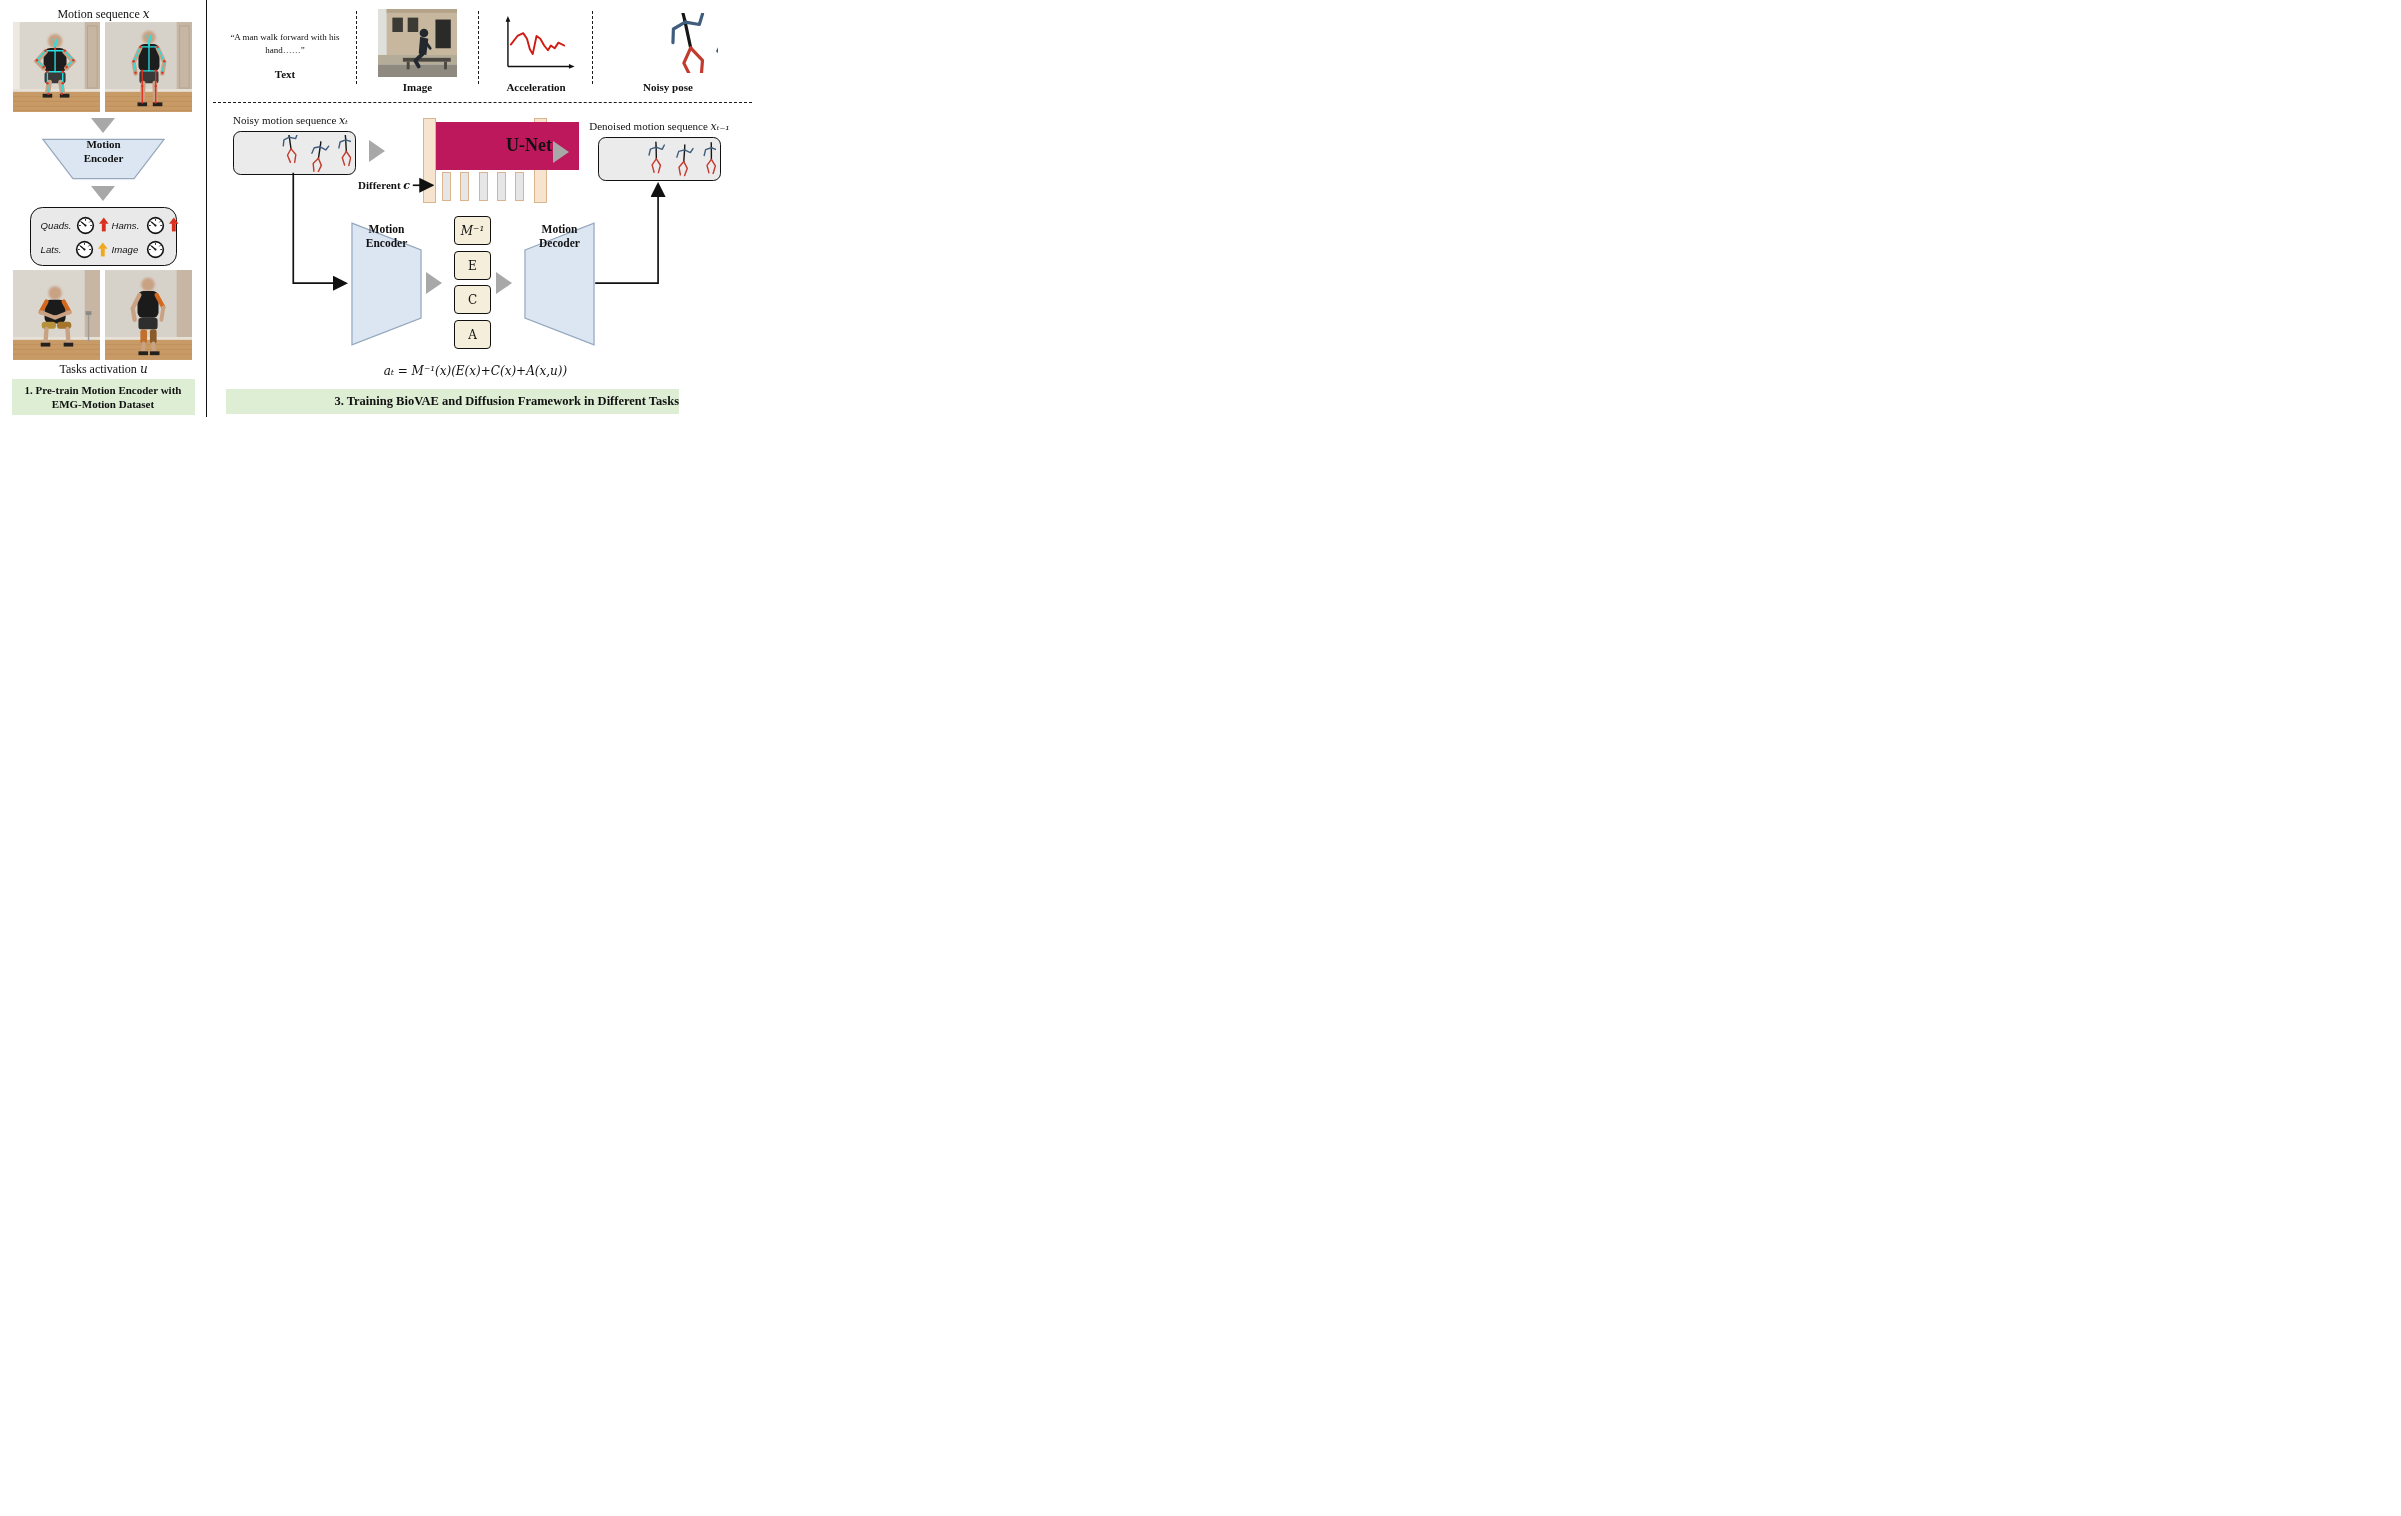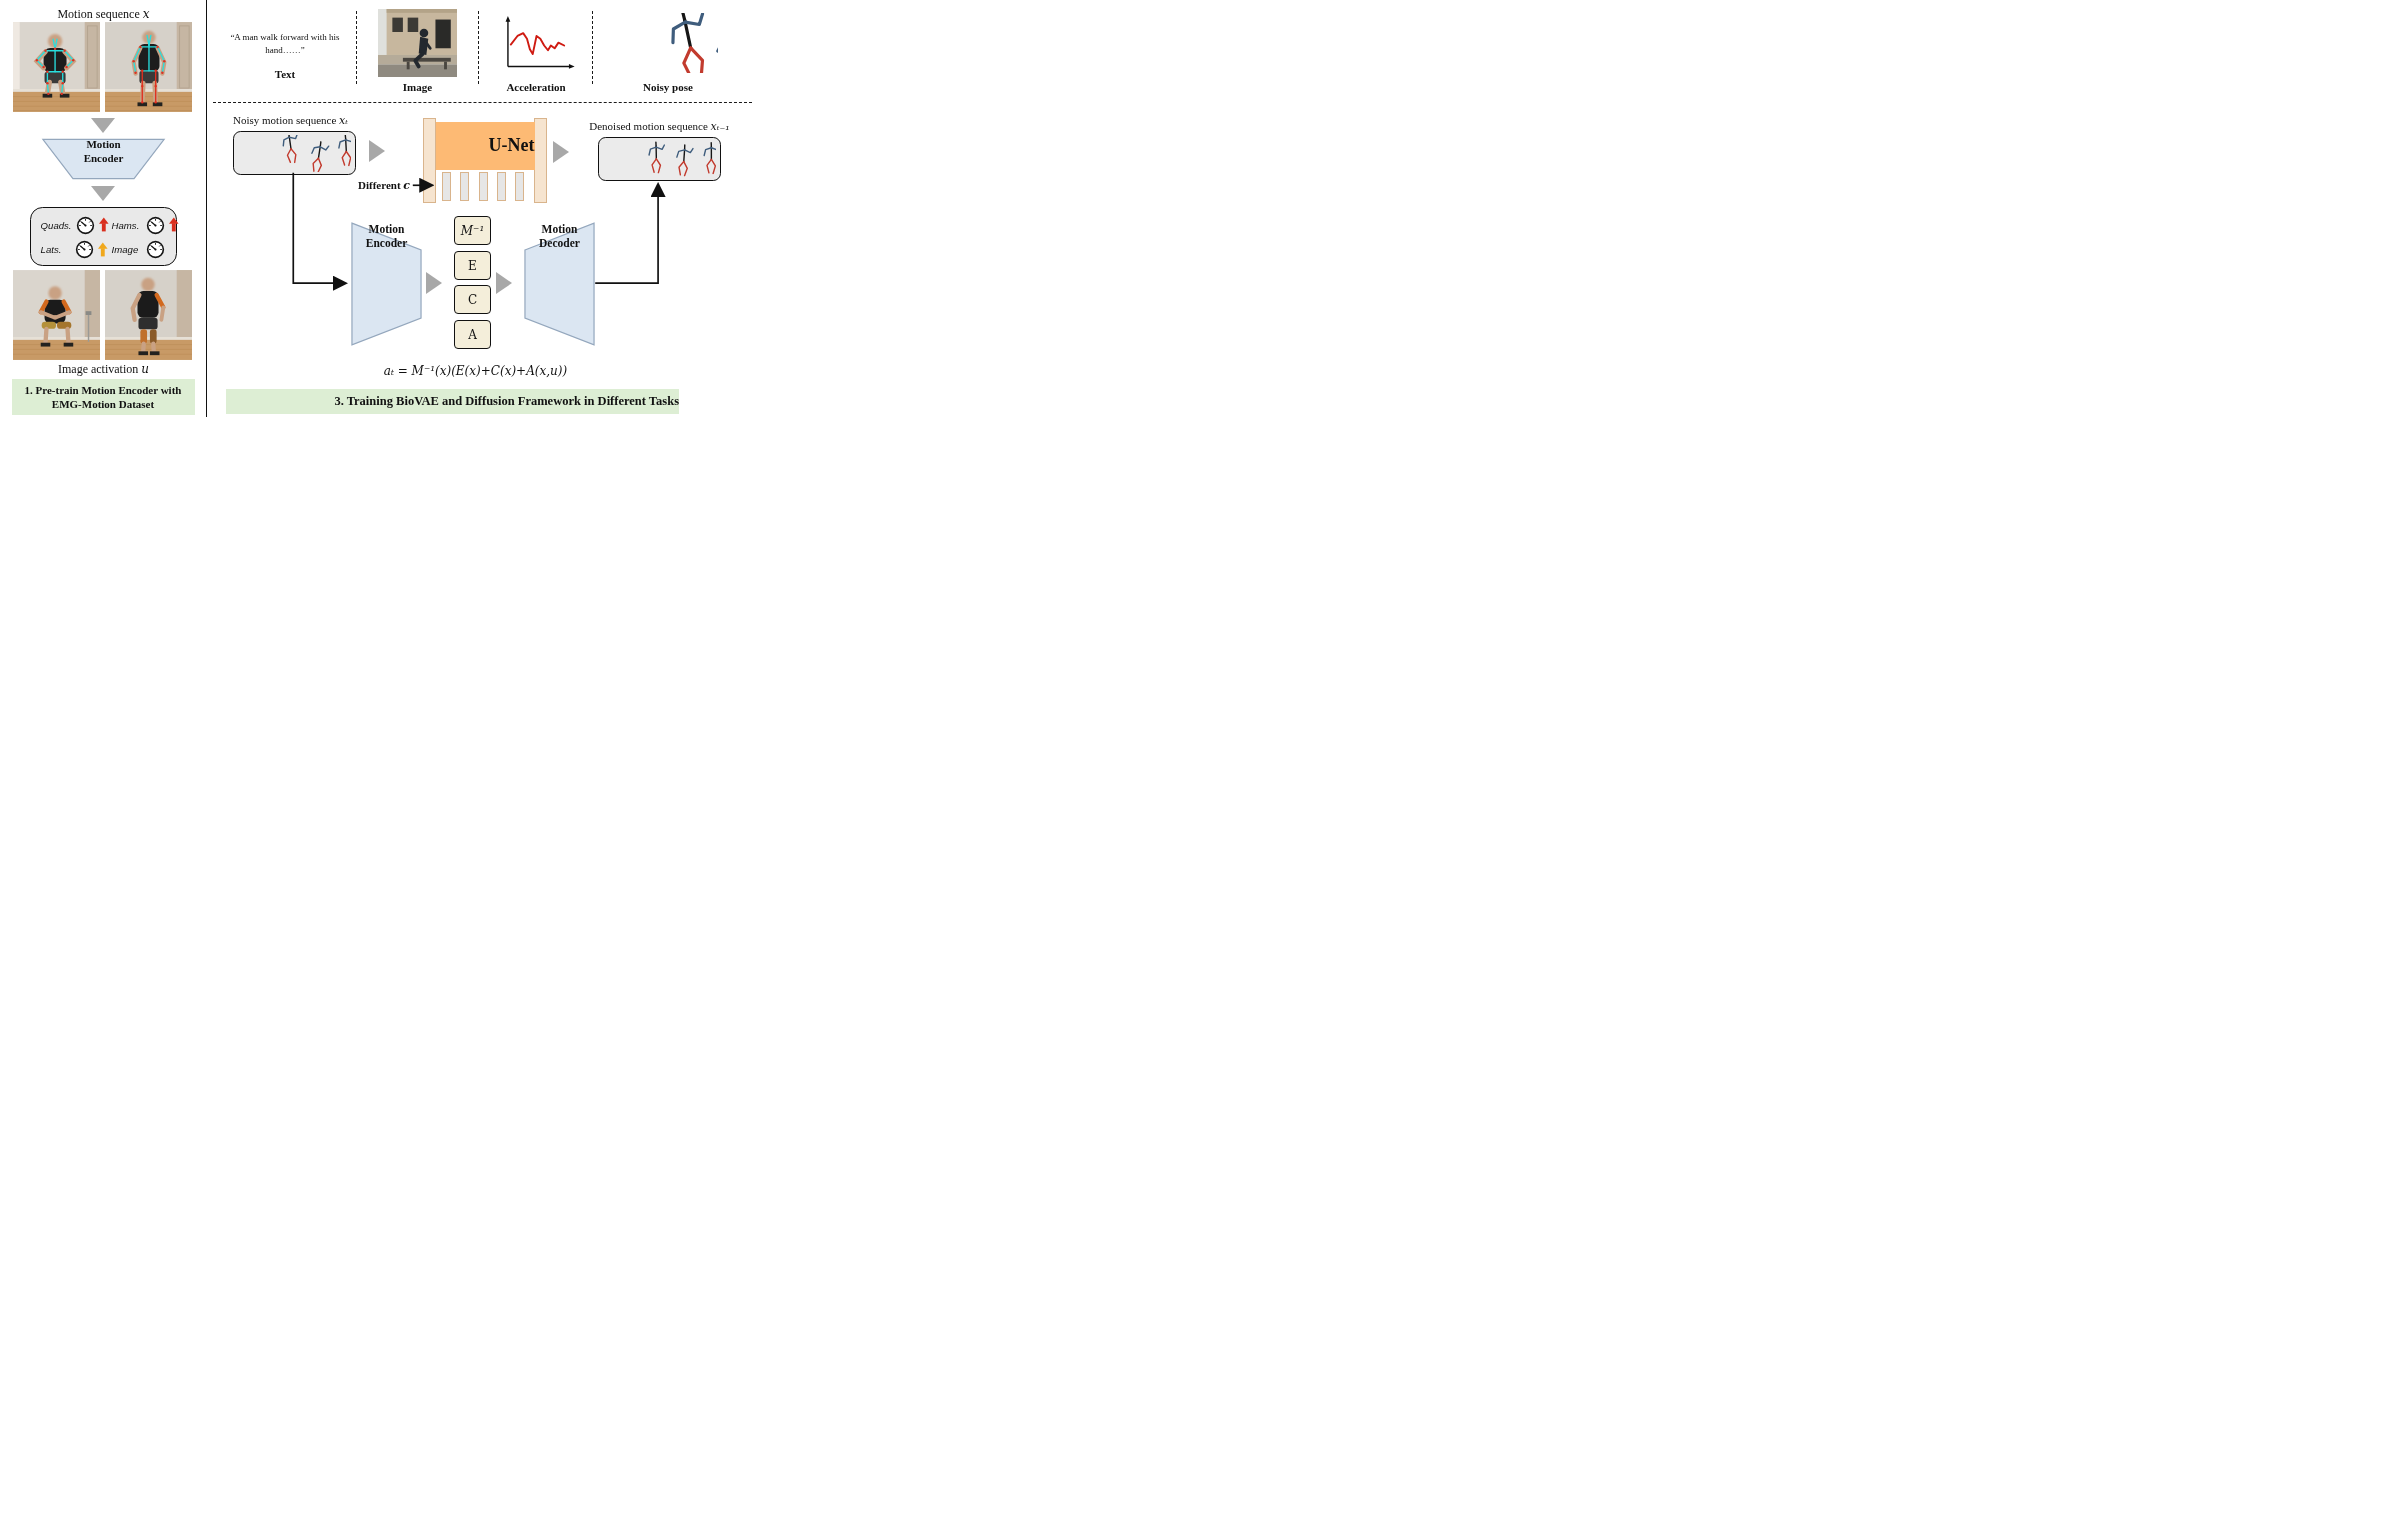--- a/index.html
+++ b/index.html
@@ -21,21 +21,21 @@
                 display:grid;grid-template-columns:1fr 1fr;row-gap:5.8px;column-gap:2.9px;
                 padding:7.7px 9.6px;box-sizing:border-box;align-items:center;font-style:italic;}
   .muscle-item{display:flex;align-items:center;gap:4.3px;}
   .muscle-name{font-family:"Liberation Sans",sans-serif;font-size:9.6px;min-width:30px;}
   .token{background:#f4eeda;border:1.4px solid #111;border-radius:4px;display:flex;align-items:center;justify-content:center;
          font-size:12px;font-family:"DejaVu Serif",serif;}
   .green-banner{background:#ddeed4;font-weight:bold;display:flex;align-items:center;justify-content:flex-end;text-align:center;line-height:1.3;}
   .trap-label{position:absolute;inset:0;display:flex;justify-content:center;
               text-align:center;font-weight:bold;font-size:11.5px;line-height:1.25;}
   .unet-bar{position:absolute;background:#f6e4cf;border:0.5px solid #d9b48c;box-sizing:border-box;}
-  .unet-core{position:absolute;background:#fdba74;display:flex;align-items:center;justify-content:flex-end;}
+  .unet-core{position:absolute;background:#be185d;display:flex;align-items:center;justify-content:center;padding-left:44px;}
   .unet-title{font-size:18px;font-weight:bold;}
   .unet-col{position:absolute;background:#e6e6e6;border:0.5px solid #d9b48c;box-sizing:border-box;}
   svg{display:block;}
 </style>
 </head>
 <body>
 
 <div class="stage">
 
   <svg width="0" height="0" style="position:absolute">
@@ -286,21 +286,21 @@
     <rect x="94" y="124" width="14" height="30" rx="6" fill="#8a5a28"></rect>
     <g stroke="#c9a183" stroke-width="9" stroke-linecap="round">
       <line x1="81" y1="154" x2="80" y2="170"></line>
         <line x1="101" y1="154" x2="102" y2="170"></line>
     </g>
     <rect x="70" y="170" width="20" height="8" fill="#23221f"></rect>
       <rect x="94" y="170" width="20" height="8" fill="#23221f"></rect>
   </svg>
 
   <div class="abs lbl ctr" style="left:0;top:362px;width:207px;font-size:12px">
-    <span>Image activation</span>&nbsp;<span class="math">u</span>
+    <span>Tasks activation</span>&nbsp;<span class="math">u</span>
   </div>
 
   <div class="abs green-banner" style="left:11.5px;top:379px;width:183px;height:36px;font-size:11px;padding:1px 6.7px;box-sizing:border-box">
     <span>1. Pre-train Motion Encoder with EMG-Motion Dataset</span>
   </div>
 
   <div class="abs divider" style="left:206px;top:0;height:417px"></div>
 
   <div class="abs quote" style="left:226px;top:31px;width:118px">
     <span>“A man walk forward with his hand……”</span>

